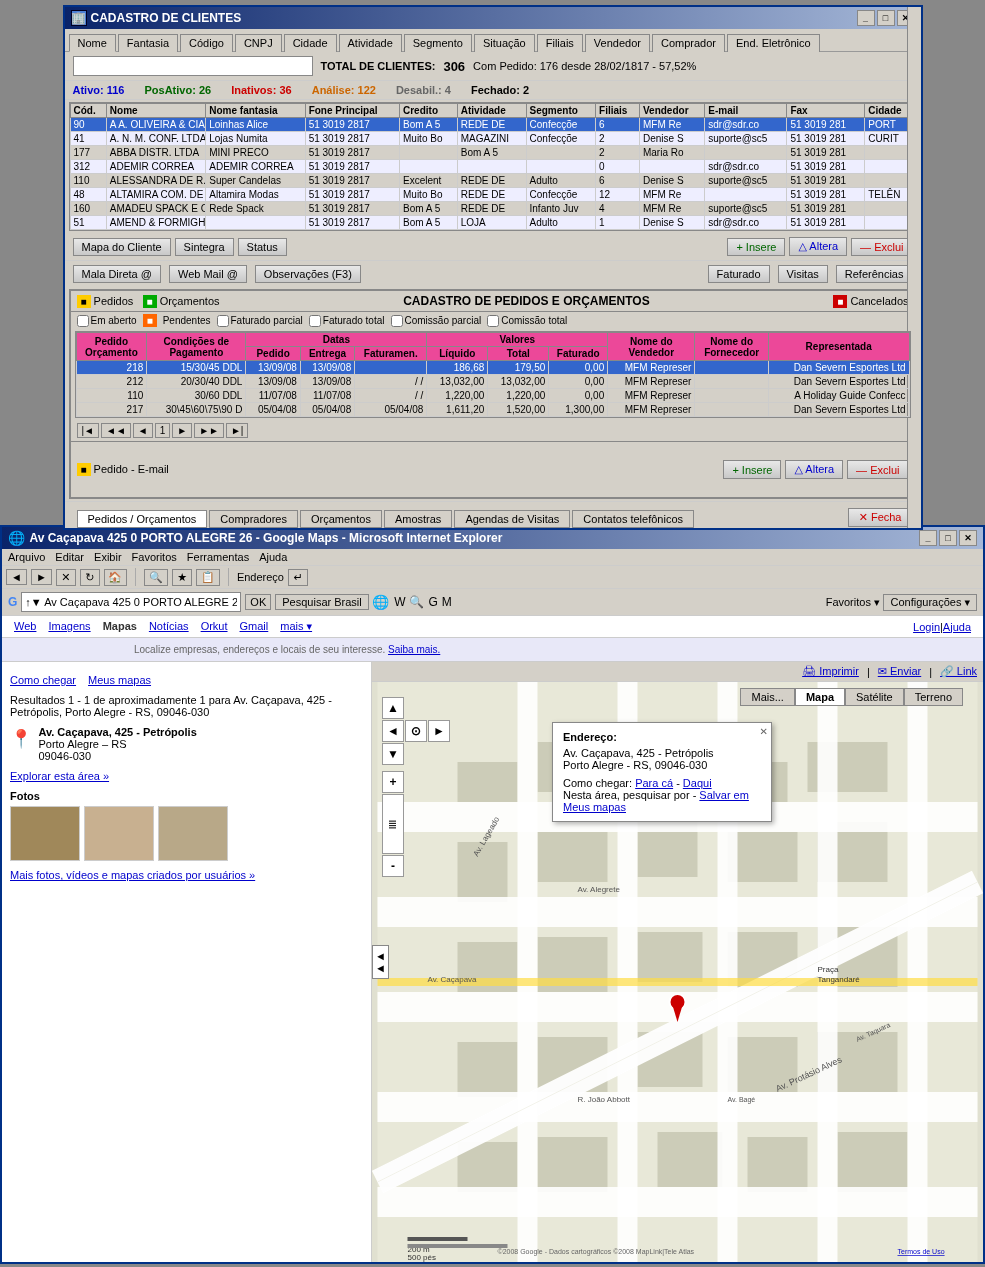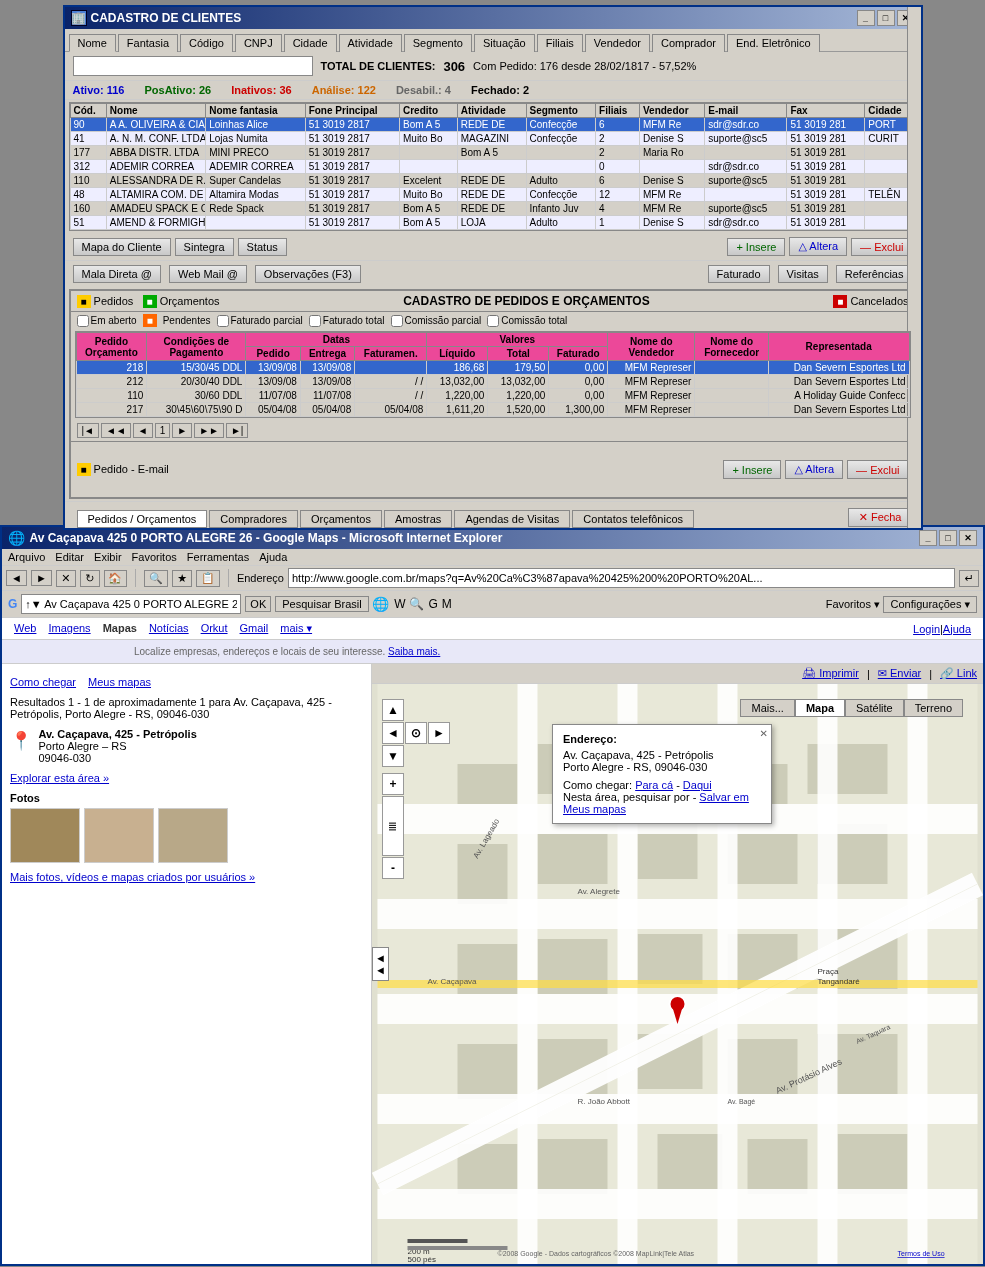--- a/index.html
+++ b/index.html
@@ -864,21 +864,20 @@
       <button class="nav-btn">►</button>
       <button class="nav-btn">✕</button>
       <button class="nav-btn">↻</button>
       <button class="nav-btn">🏠</button>
       <span style="border-left:1px solid #aaa; margin: 0 4px; height:18px;"></span>
       <button class="nav-btn">🔍</button>
       <button class="nav-btn">★</button>
       <button class="nav-btn">📋</button>
       <span style="border-left:1px solid #aaa; margin: 0 4px; height:18px;"></span>
       <span style="font-size:11px;">Endereço</span>
-      <input class="address-bar" type="text" value="http://www.google.com.br/maps?q=Av%20Ca%C3%87apava%20425%200%20PORTO%20AL..." style="flex: 1 1 0%;">
       <button class="nav-btn">↵</button>
     </div>
 
     <div class="google-bar">
       <span style="color:#4285F4; font-weight:bold; font-size:12px;">G</span>
       <input class="gbar-input" type="text" value="↑▼ Av Caçapava 425 0 PORTO ALEGRE 26" style="">
       <button class="nav-btn">OK</button>
       <button class="nav-btn" style="width:auto; padding:1px 6px;">Pesquisar Brasil</button>
       <span style="font-size:14px;">🌐</span>
       <span style="font-size:12px;">W</span>
@@ -956,21 +955,21 @@
           <div style="position:absolute; left:0; top:50%; transform:translateY(-50%); z-index:100; background:white; border:1px solid #888; padding:4px 2px; cursor:pointer;">◄<br>◄</div>
 
           <div class="imprimir-row">
             <span class="imprimir-link">🖨 Imprimir</span>
             <span>|</span>
             <span class="imprimir-link">✉ Enviar</span>
             <span>|</span>
             <span class="imprimir-link">🔗 Link</span>
           </div>
 
-          <div style="position:absolute; top:35px; right:20px; z-index:50; display:flex;justify-content:flex-end;">
+          <div style="position:absolute; top:26px; right:20px; z-index:50; display:flex;justify-content:flex-end;">
             <button class="map-type-btn">Mais...</button>
             <button class="map-type-btn active">Mapa</button>
             <button class="map-type-btn">Satélite</button>
             <button class="map-type-btn">Terreno</button>
           </div>
 
           <div class="map-nav-btns" style="top:35px;">
             <div class="map-nav-btn">▲</div>
             <div style="display:flex; gap:1px;">
               <div class="map-nav-btn">◄</div>

